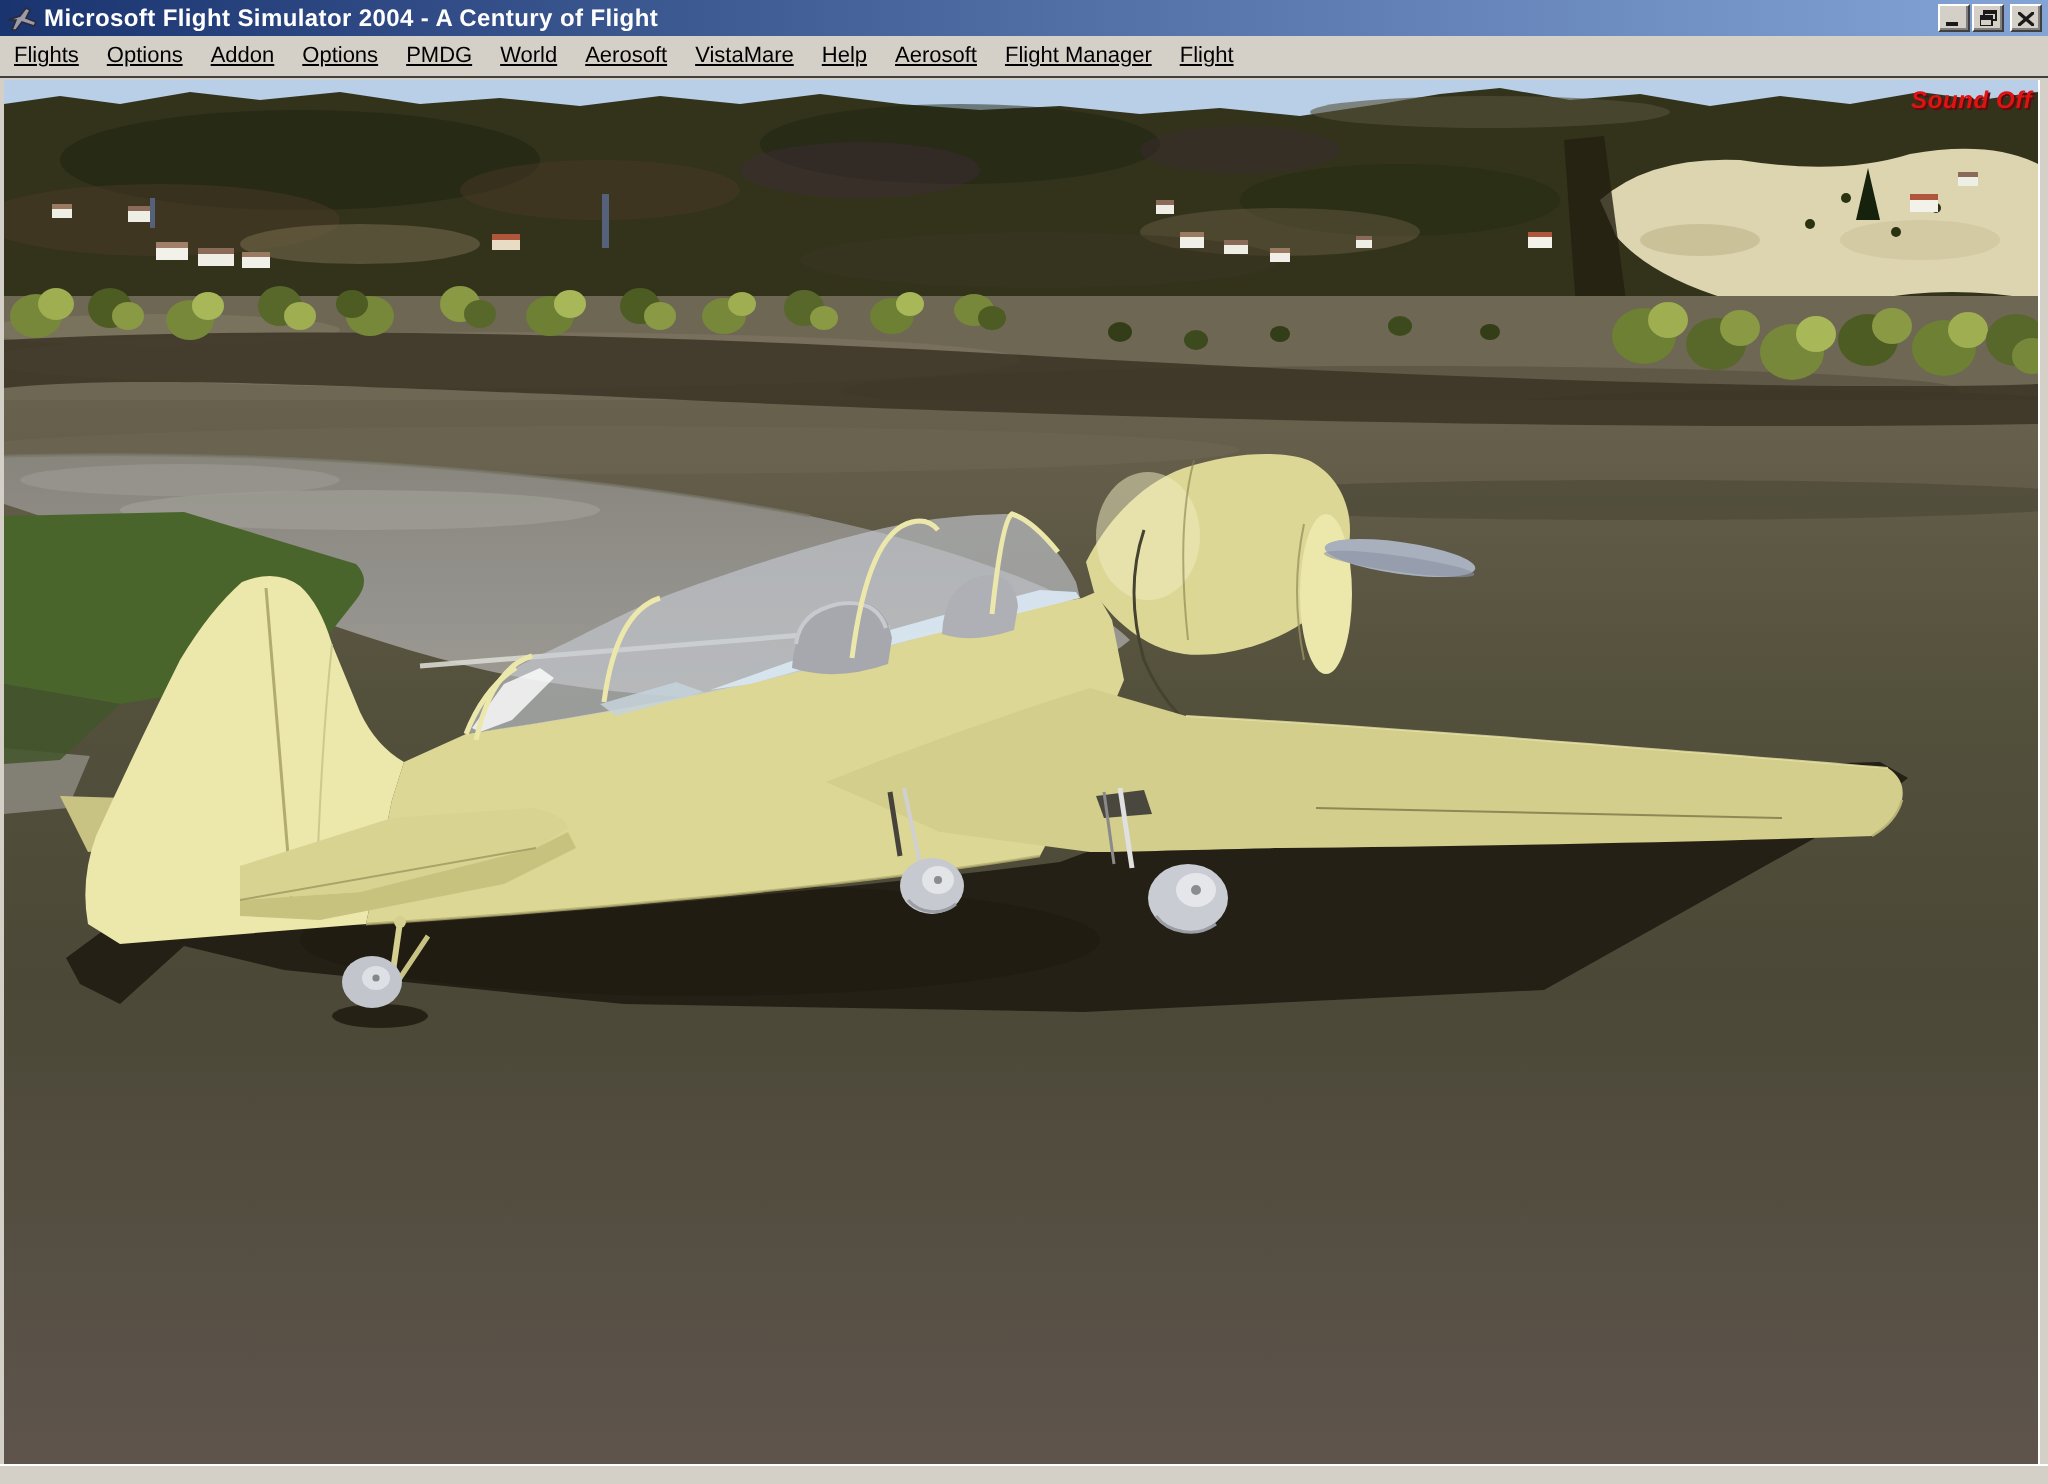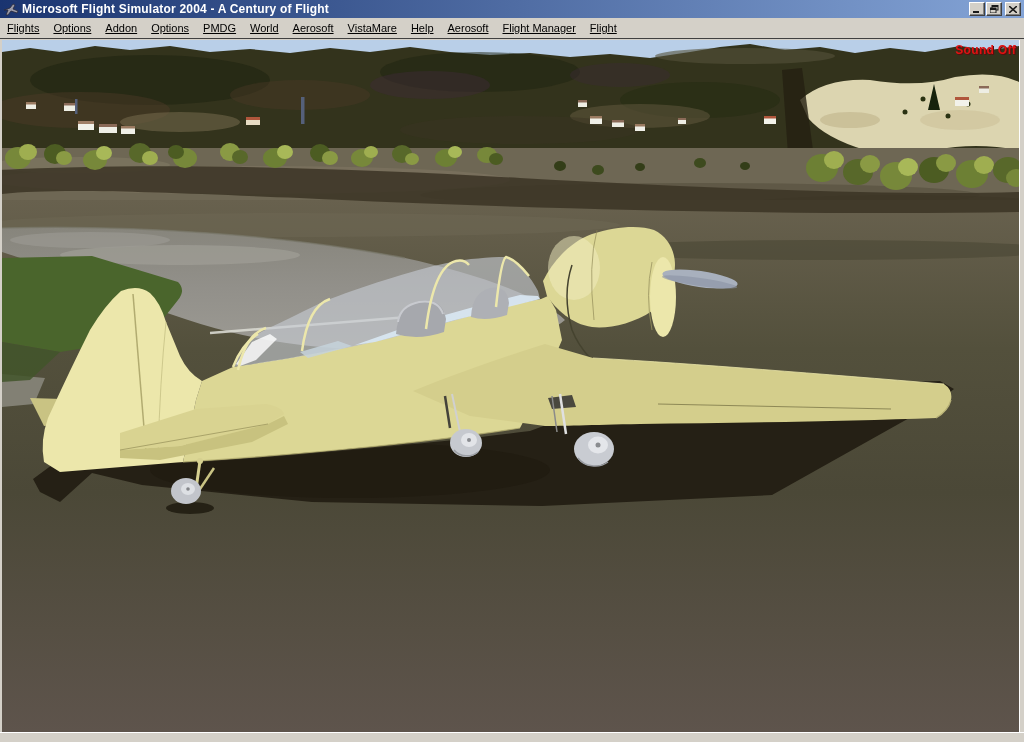--- a/index.html
+++ b/index.html
@@ -43,21 +43,21 @@
   }
   
   .viewport{
     position:absolute;left:2px;top:40px;width:1017px;height:692px;
     background:#3a3a2a;overflow:hidden;
   }
   .viewport svg{display:block;}
   .sound-off{
     position:absolute;top:3px;right:3px;
     font-size:12px;font-weight:bold;color:var(--sound-off-red);
-    text-shadow:1px 1px 0 #5a0d0d;letter-spacing:.3px;
+    text-shadow:1px 1px 0 #5a0d0d;letter-spacing:.3px;font-style:italic;
   }
   
   .edge-left{position:absolute;left:0;top:40px;width:2px;height:692px;background:var(--chrome);}
   .edge-right{position:absolute;left:1019px;top:40px;width:5px;height:692px;background:var(--chrome);border-left:1px solid #ffffff;box-sizing:border-box;}
   .edge-bottom{position:absolute;left:0;top:732px;width:1024px;height:10px;background:var(--chrome);border-top:1px solid #ffffff;box-sizing:border-box;}
   
   .c-yellow{fill:var(--aircraft-yellow);} .c-yellow-l{fill:var(--aircraft-yellow-light);}
   .c-yellow-d{fill:var(--aircraft-yellow-dark);} .c-glass{fill:var(--canopy-glass);fill-opacity:.62;} .c-shadow{fill:var(--shadow);} .c-green{fill:var(--grass-green);}
   .c-sky{fill:var(--sky);} .c-hill{fill:var(--hills);}
 </style>

